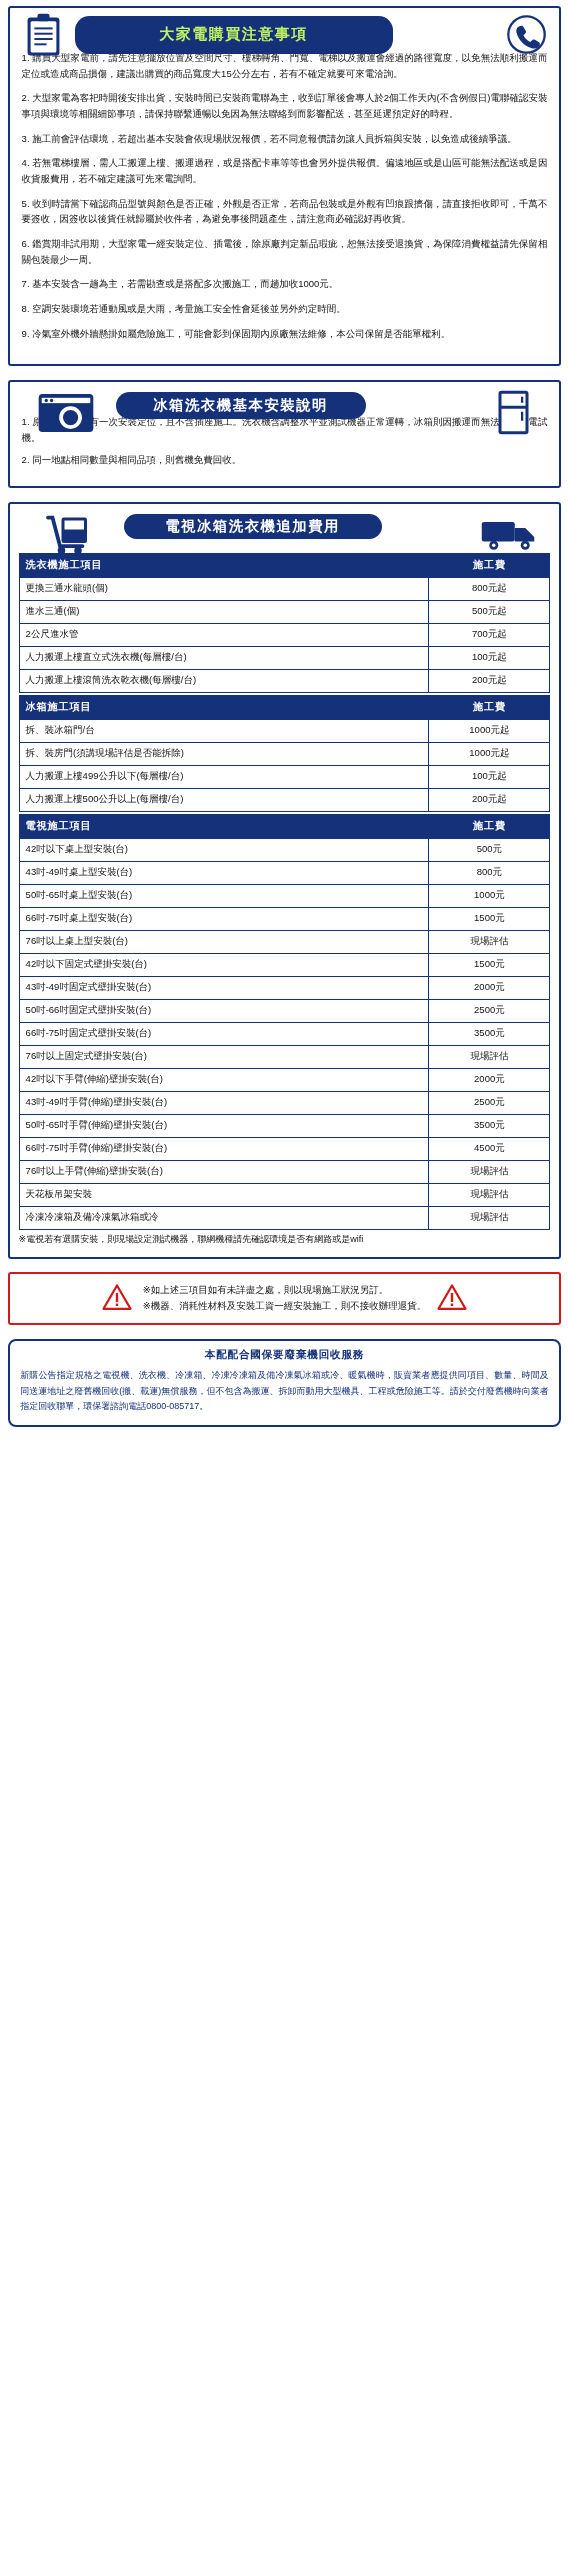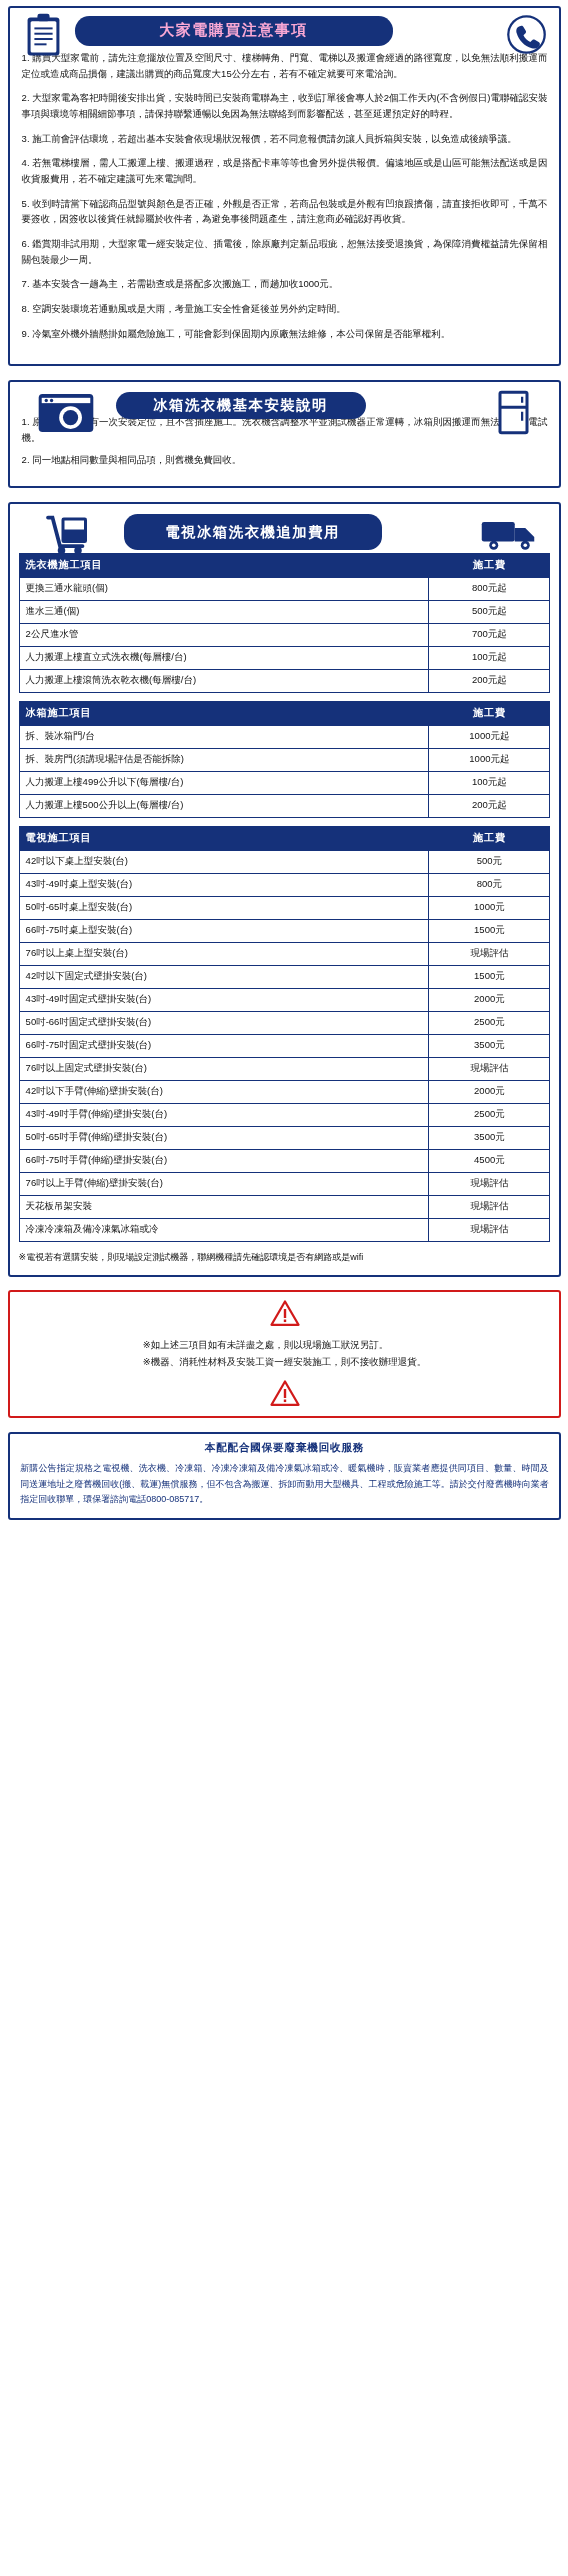--- a/index.html
+++ b/index.html
@@ -22,24 +22,24 @@
     margin: 6px 7.6px 0 7.6px;
     border: 2.3px solid #15317a;
     border-radius: 3px;
     position: relative;
     padding: 42px 12px 13.6px 12px;
     background: #ffffff;
   }
   .notice-title-bar {
     position: absolute;
     top: 7.6px; left: 65px;
-    width: 318px; height: 30px;
+    width: 318px; height: 38px;
     background: #15317a;
     border-radius: 14.4px;
-    color: #f9a8d4;
+    color: #bef264;
     font-size: 15px;
     font-weight: bold;
     letter-spacing: 1.5px;
     display: flex; align-items: center; justify-content: center;
   }
   .clipboard-icon {
     position: absolute;
     top: 4.5px; left: 13.6px;
     width: 41px; height: 44px;
   }
@@ -89,36 +89,36 @@
   .fee-wrap {
     margin: 13.6px 7.6px 0 7.6px;
     border: 2.3px solid #15317a;
     border-radius: 3px;
     position: relative;
     padding: 49px 9px 10.6px 9px;
   }
   .fee-title-bar {
     position: absolute;
     top: 10.6px; left: 114px;
-    width: 258px; height: 36px;
+    width: 258px; height: 25px;
     background: #15317a;
     border-radius: 13.6px;
     color: #ffffff;
     font-size: 14.4px;
     font-weight: bold;
     letter-spacing: 1.5px;
     display: flex; align-items: center; justify-content: center;
   }
   .cart-icon { position: absolute; top: 9px; left: 30px; width: 61px; height: 42px; }
   .truck-icon { position: absolute; top: 12px; right: 20px; width: 59px; height: 36px; }
 
   table.fee {
     width: 100%;
     border-collapse: collapse;
-    margin-bottom: 8px;
+    margin-bottom: 2px;
     table-layout: fixed;
   }
   table.fee th, table.fee td {
     border: 0.8px solid #15317a;
     font-size: 9.5px;
     padding: 4.5px 6px;
     color: #111111;
   }
   table.fee th {
     background: #15317a;
@@ -139,29 +139,29 @@
   }
 
   
   .warn-wrap {
     margin: 13.6px 7.6px 0 7.6px;
     border: 2.3px solid #d11a1a;
     border-radius: 3px;
     padding: 7.6px 10.6px 9px 10.6px;
     position: relative;
   }
-  .warn-row { display: flex; align-items: center; justify-content: center; gap: 10.6px; flex-direction: column; }
+  .warn-row { display: flex; align-items: center; justify-content: center; gap: 10.6px; }
   .warn-text { font-size: 9.5px; line-height: 1.7; color: #111111; }
   .tri { width: 30px; height: 27px; flex: 0 0 auto; }
 
   
   .footer-wrap {
     margin: 13.6px 7.6px 10.6px 7.6px;
     border: 2.3px solid #15317a;
-    border-radius: 3px;
+    border-radius: 8px;
     padding: 7.6px 10.6px 10.6px 10.6px;
   }
   .footer-title {
     text-align: center;
     color: #15317a;
     font-size: 10.6px;
     font-weight: bold;
     letter-spacing: 0.8px;
     margin-bottom: 6px;
   }

